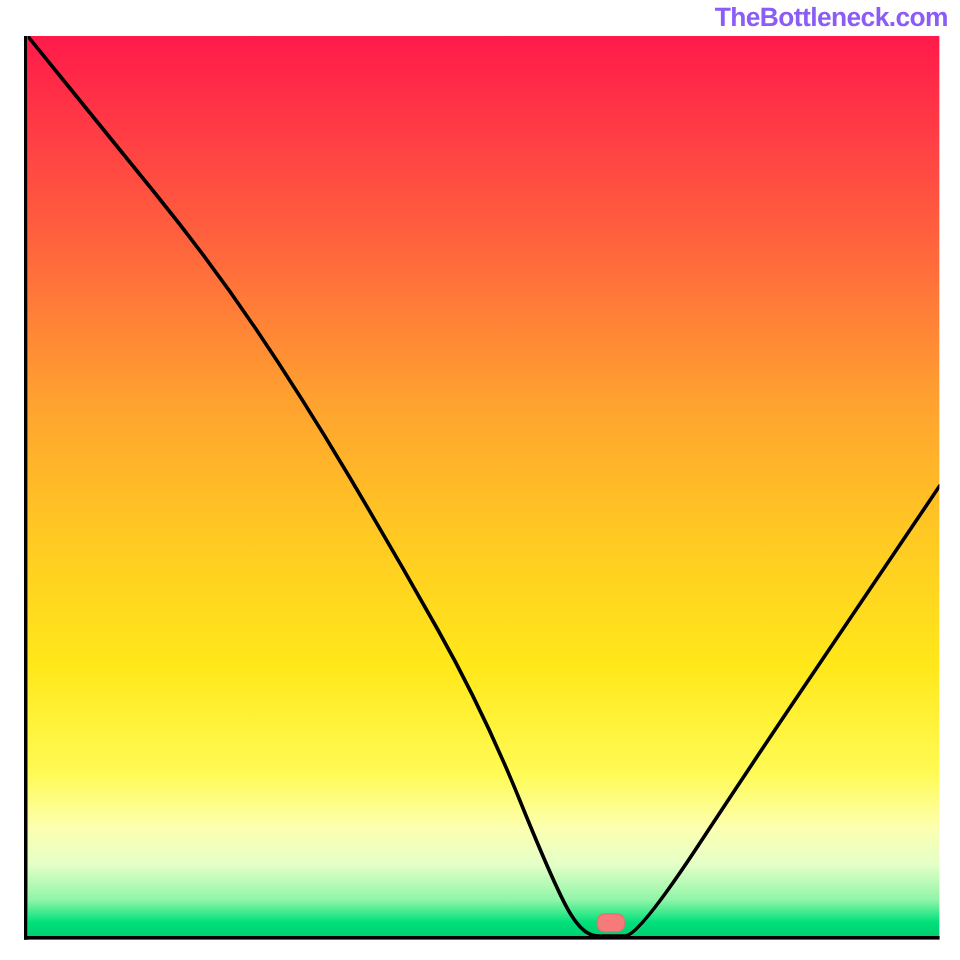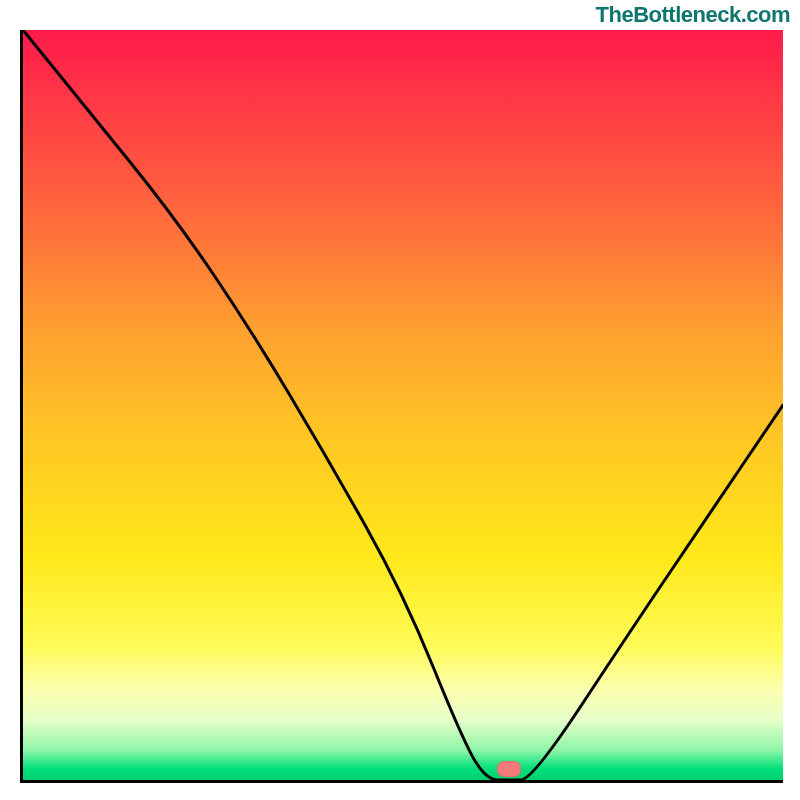--- a/index.html
+++ b/index.html
@@ -14,21 +14,21 @@
     position: relative;
     width: 800px;
     height: 800px;
   }
   .watermark {
     position: absolute;
     top: 2px;
     right: 10px;
     font-size: 22px;
     font-weight: bold;
-    color: #0f766e;
+    color: #8b5cf6;
     letter-spacing: -0.5px;
   }
   .plot-area {
     position: absolute;
     left: 20px;
     top: 30px;
     width: 760px;
     height: 750px;
     border-left: 3px solid #000000;
     border-bottom: 3px solid #000000;

